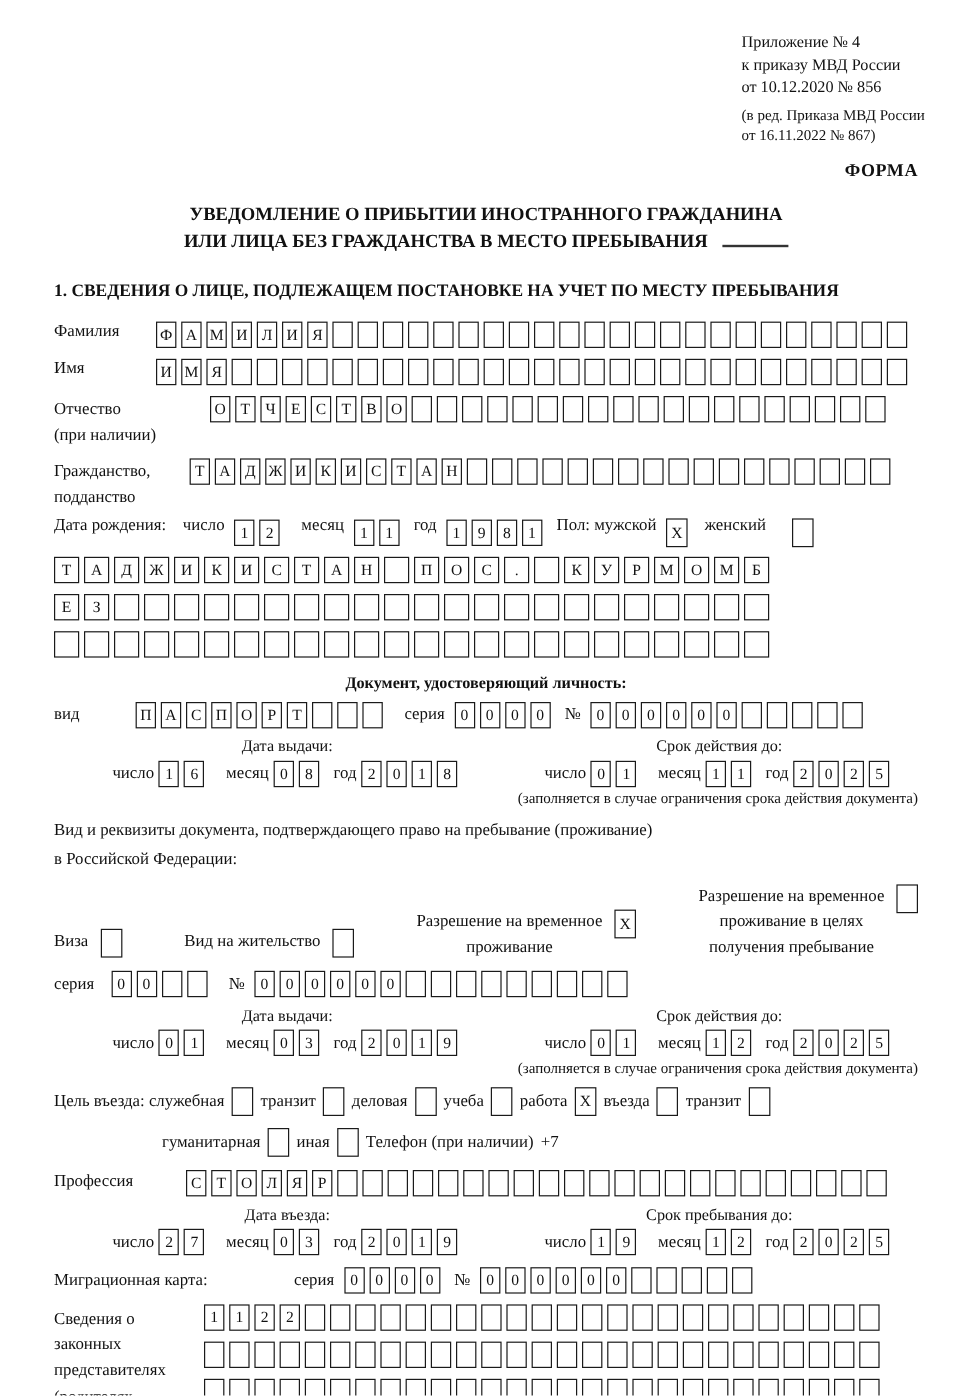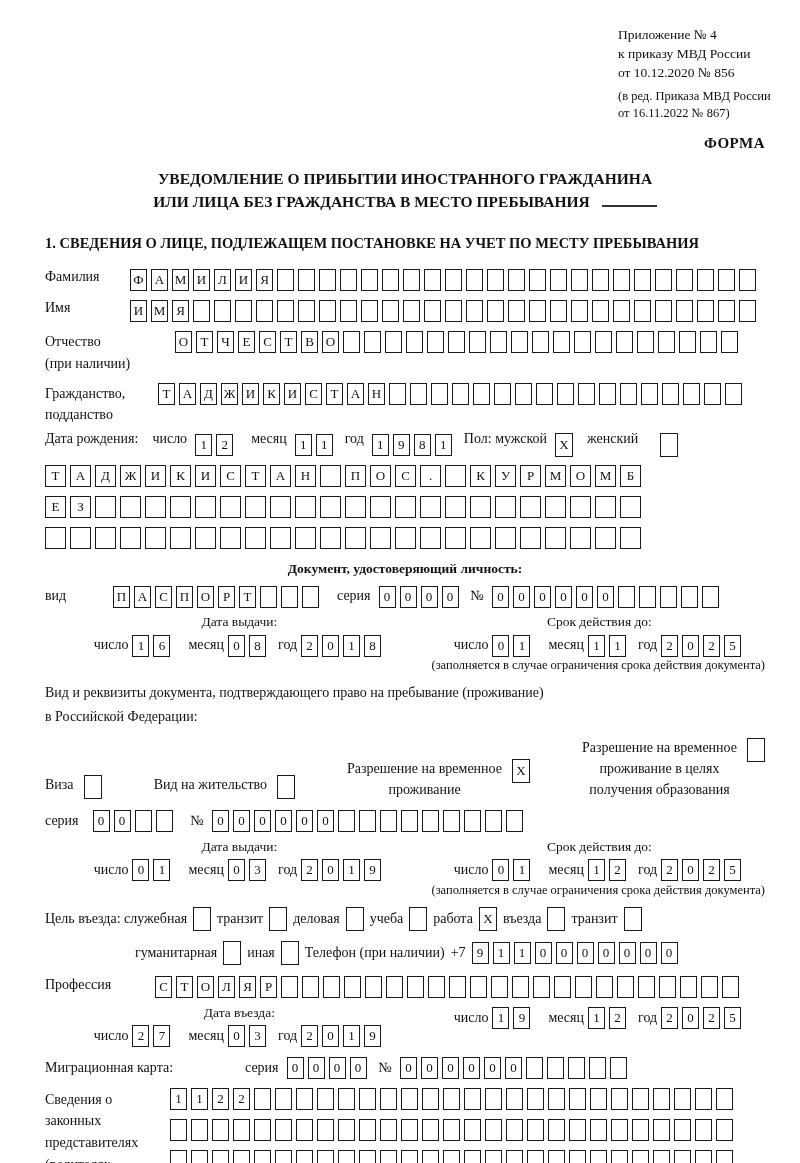--- a/index.html
+++ b/index.html
@@ -154,21 +154,21 @@
     <span class="permit-label">
       <div>Разрешение на временное</div>
       <div>проживание</div>
     </span>
     <span class="cells cb"><span class="cell">X</span></span>
   </span>
   <span class="permit-item">
     <span class="permit-label">
       <div>Разрешение на временное</div>
       <div>проживание в целях</div>
-      <div>получения образования</div>
+      <div>получения пребывание</div>
     </span>
     <span class="cells cb"><span class="cell"></span></span>
   </span>
 </div>
 
 <div class="row" style="align-items:center; margin-top:-6px">
   <span class="gap-m">серия</span>
   <span class="cells gap-m"><span class="cell">0</span><span class="cell">0</span><span class="cell"></span><span class="cell"></span></span>
   <span class="gap-s">№</span>
   <span class="cells"><span class="cell">0</span><span class="cell">0</span><span class="cell">0</span><span class="cell">0</span><span class="cell">0</span><span class="cell">0</span><span class="cell"></span><span class="cell"></span><span class="cell"></span><span class="cell"></span><span class="cell"></span><span class="cell"></span><span class="cell"></span><span class="cell"></span><span class="cell"></span></span>
@@ -202,34 +202,34 @@
   <span>транзит</span>
   <span class="cells cb"><span class="cell"></span></span>
 </div>
 <div class="purpose-row" style="padding-left:90px">
   <span>гуманитарная</span>
   <span class="cells cb gap-s"><span class="cell"></span></span>
   <span>иная</span>
   <span class="cells cb gap-l"><span class="cell"></span></span>
   <span class="gap-l">Телефон (при наличии)</span>
   <span>+7</span>
-  <span class="cells"><span class="cell">9</span><span class="cell">1</span><span class="cell">1</span><span class="cell">0</span><span class="cell">0</span><span class="cell">0</span><span class="cell">0</span><span class="cell">0</span><span class="cell">0</span><span class="cell">0</span></span>
 </div>
 
 <div class="row">
   <span class="lbl" style="width:110px">Профессия</span>
   <span class="cells"><span class="cell">С</span><span class="cell">Т</span><span class="cell">О</span><span class="cell">Л</span><span class="cell">Я</span><span class="cell">Р</span><span class="cell"></span><span class="cell"></span><span class="cell"></span><span class="cell"></span><span class="cell"></span><span class="cell"></span><span class="cell"></span><span class="cell"></span><span class="cell"></span><span class="cell"></span><span class="cell"></span><span class="cell"></span><span class="cell"></span><span class="cell"></span><span class="cell"></span><span class="cell"></span><span class="cell"></span><span class="cell"></span><span class="cell"></span><span class="cell"></span><span class="cell"></span><span class="cell"></span></span>
 </div>
 
 <div class="dates-row" style="margin-top:4px">
   <div class="date-col" style="width:54%">
     <div class="date-title">Дата въезда:</div>
     <span class="dlbl">число</span><span class="cells gap-m"><span class="cell">2</span><span class="cell">7</span></span><span class="dlbl">месяц</span><span class="cells gap-s"><span class="cell">0</span><span class="cell">3</span></span><span class="dlbl">год</span><span class="cells"><span class="cell">2</span><span class="cell">0</span><span class="cell">1</span><span class="cell">9</span></span>
   </div>
   <div class="date-col" style="width:46%">
+    <div class="date-title">Срок пребывания до:</div>
     <span class="dlbl">число</span><span class="cells gap-m"><span class="cell">1</span><span class="cell">9</span></span><span class="dlbl">месяц</span><span class="cells gap-s"><span class="cell">1</span><span class="cell">2</span></span><span class="dlbl">год</span><span class="cells"><span class="cell">2</span><span class="cell">0</span><span class="cell">2</span><span class="cell">5</span></span>
   </div>
 </div>
 
 <div class="row" style="align-items:center; margin-top:6px">
   <span style="width:200px">Миграционная карта:</span>
   <span class="gap-s">серия</span>
   <span class="cells gap-s"><span class="cell">0</span><span class="cell">0</span><span class="cell">0</span><span class="cell">0</span></span>
   <span class="gap-s">№</span>
   <span class="cells"><span class="cell">0</span><span class="cell">0</span><span class="cell">0</span><span class="cell">0</span><span class="cell">0</span><span class="cell">0</span><span class="cell"></span><span class="cell"></span><span class="cell"></span><span class="cell"></span><span class="cell"></span></span>

